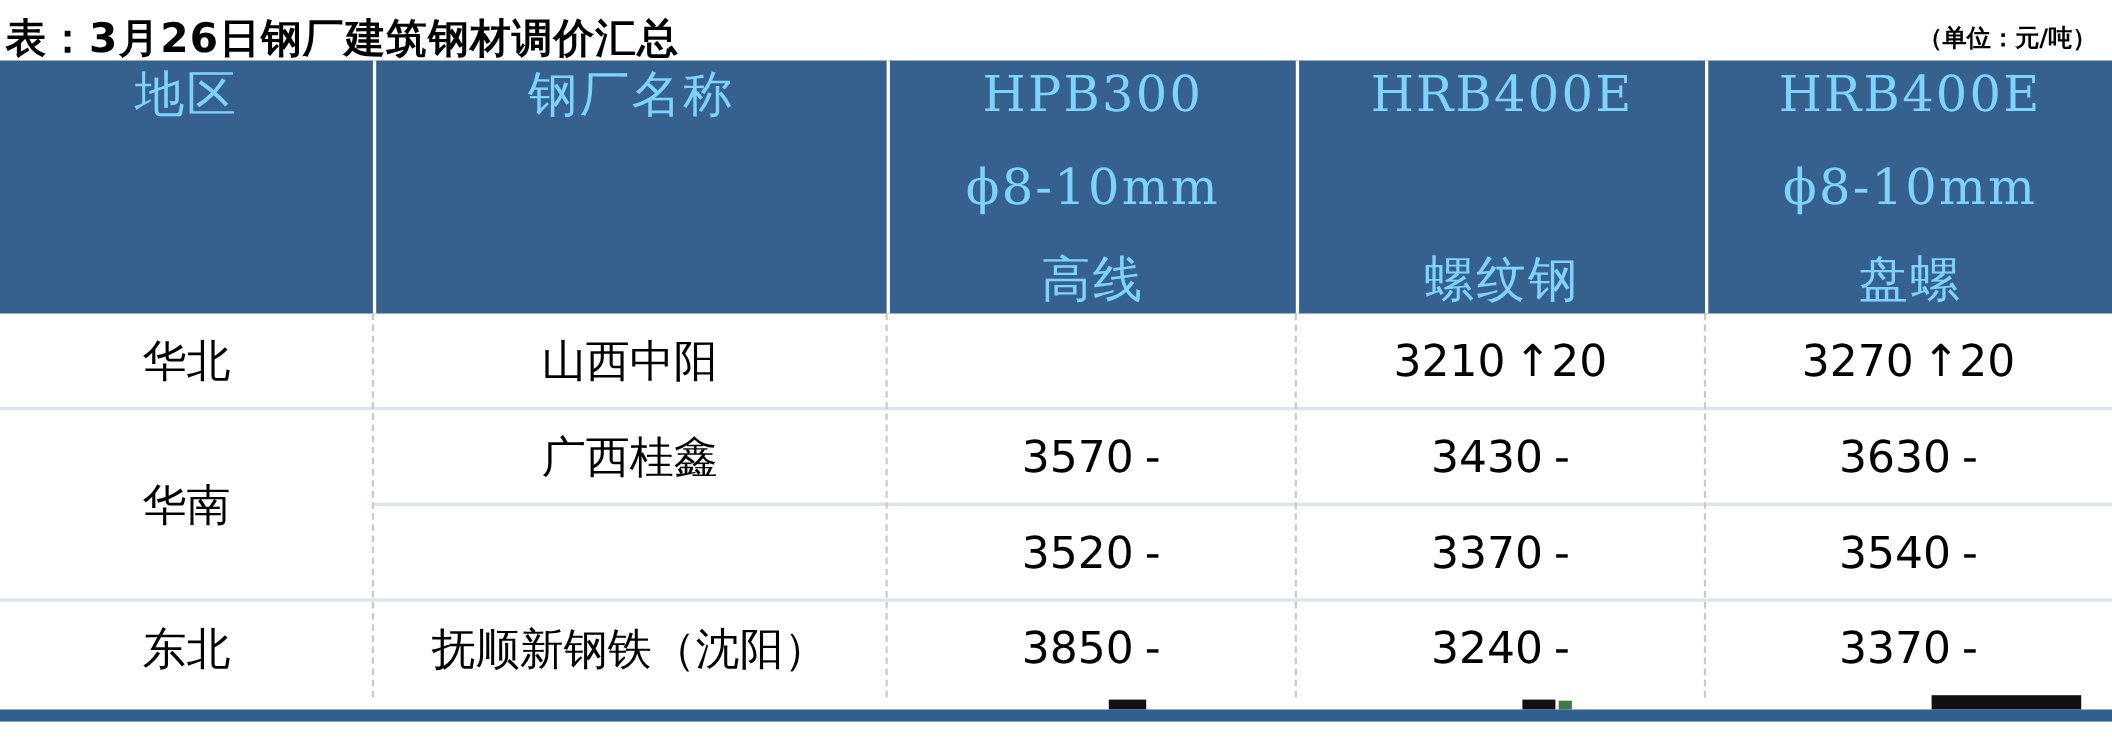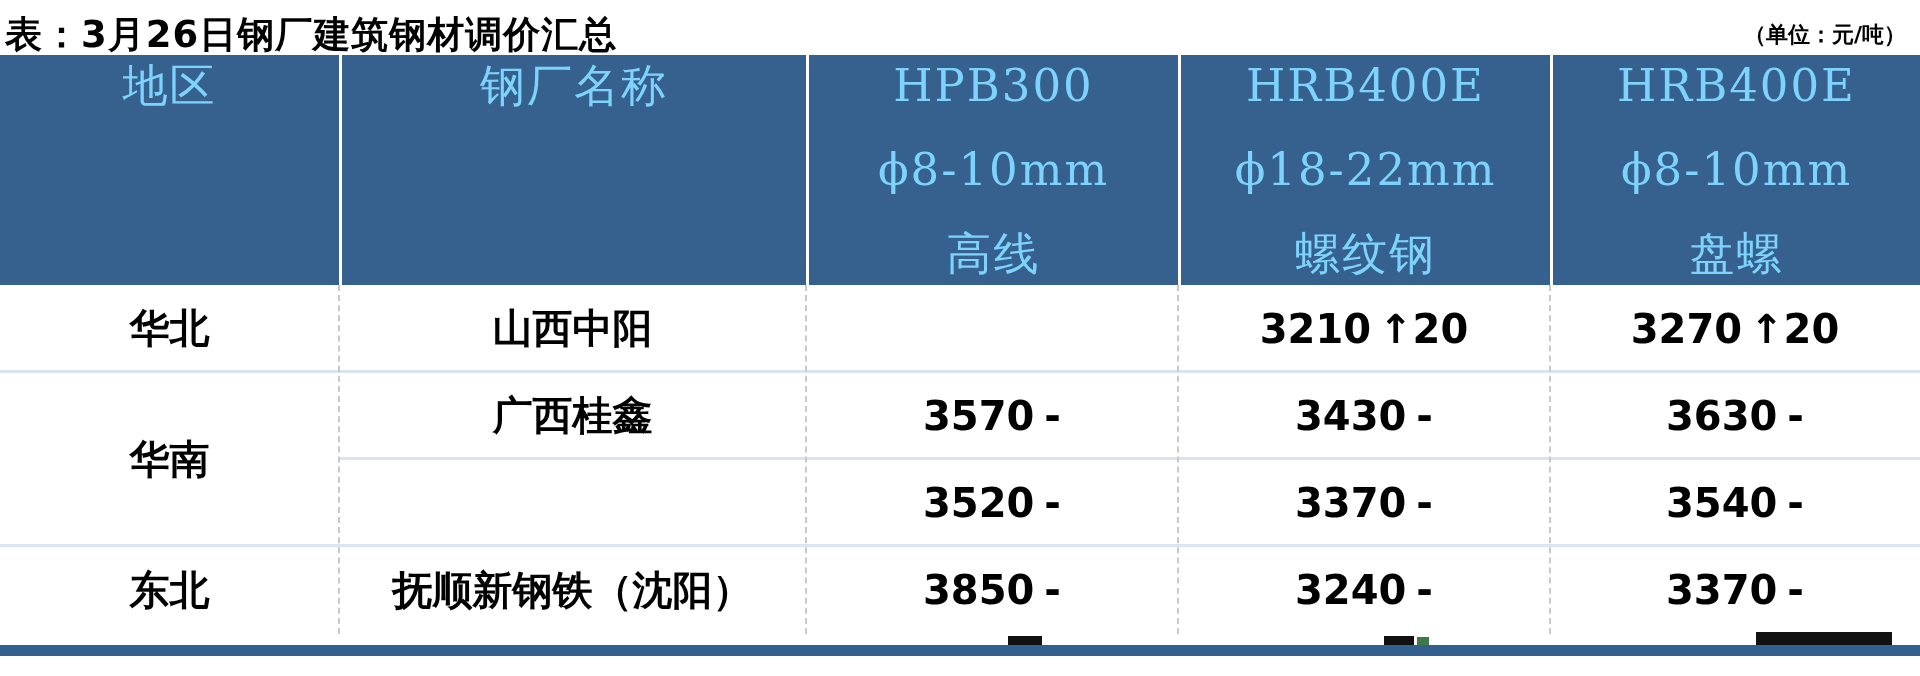--- a/index.html
+++ b/index.html
@@ -34,21 +34,21 @@
   .th:first-child { border-left:none; }
 
   
   .tbody {
     position:absolute; top:285px; left:0; width:1920px; height:349px;
     display:grid; grid-template-columns:339px 467px 372px 372px 370px;
     grid-template-rows:87px 87px 87px 88px;
   }
   .cell {
     display:flex; justify-content:center; align-items:center;
-    font-size:40px; font-weight:bold; color:#000000; white-space:nowrap;
+    font-size:40px; font-weight:normal; color:#000000; white-space:nowrap;
   }
   .r1{grid-row:1} .r2{grid-row:2} .r3{grid-row:3} .r4{grid-row:4}
   .c1{grid-column:1} .c2{grid-column:2} .c3{grid-column:3} .c4{grid-column:4} .c5{grid-column:5}
   .rspan2 { grid-row:2 / span 2; }
 
   .chg { margin-left:10px; }
   .chg.up { color:#000000; margin-left:8px; }
 
   
   .hline { position:absolute; height:3px; background:#DBE5F1; }
@@ -87,21 +87,20 @@
   <div class="th">
     <span>钢厂名称</span>
   </div>
   <div class="th">
     <span>HPB300</span>
     <span>ϕ8-10mm</span>
     <span>高线</span>
   </div>
   <div class="th">
     <span>HRB400E</span>
-    <span>ϕ18-22mm</span>
     <span>螺纹钢</span>
   </div>
   <div class="th">
     <span>HRB400E</span>
     <span>ϕ8-10mm</span>
     <span>盘螺</span>
   </div>
 </div>
 
 <div class="tbody">

